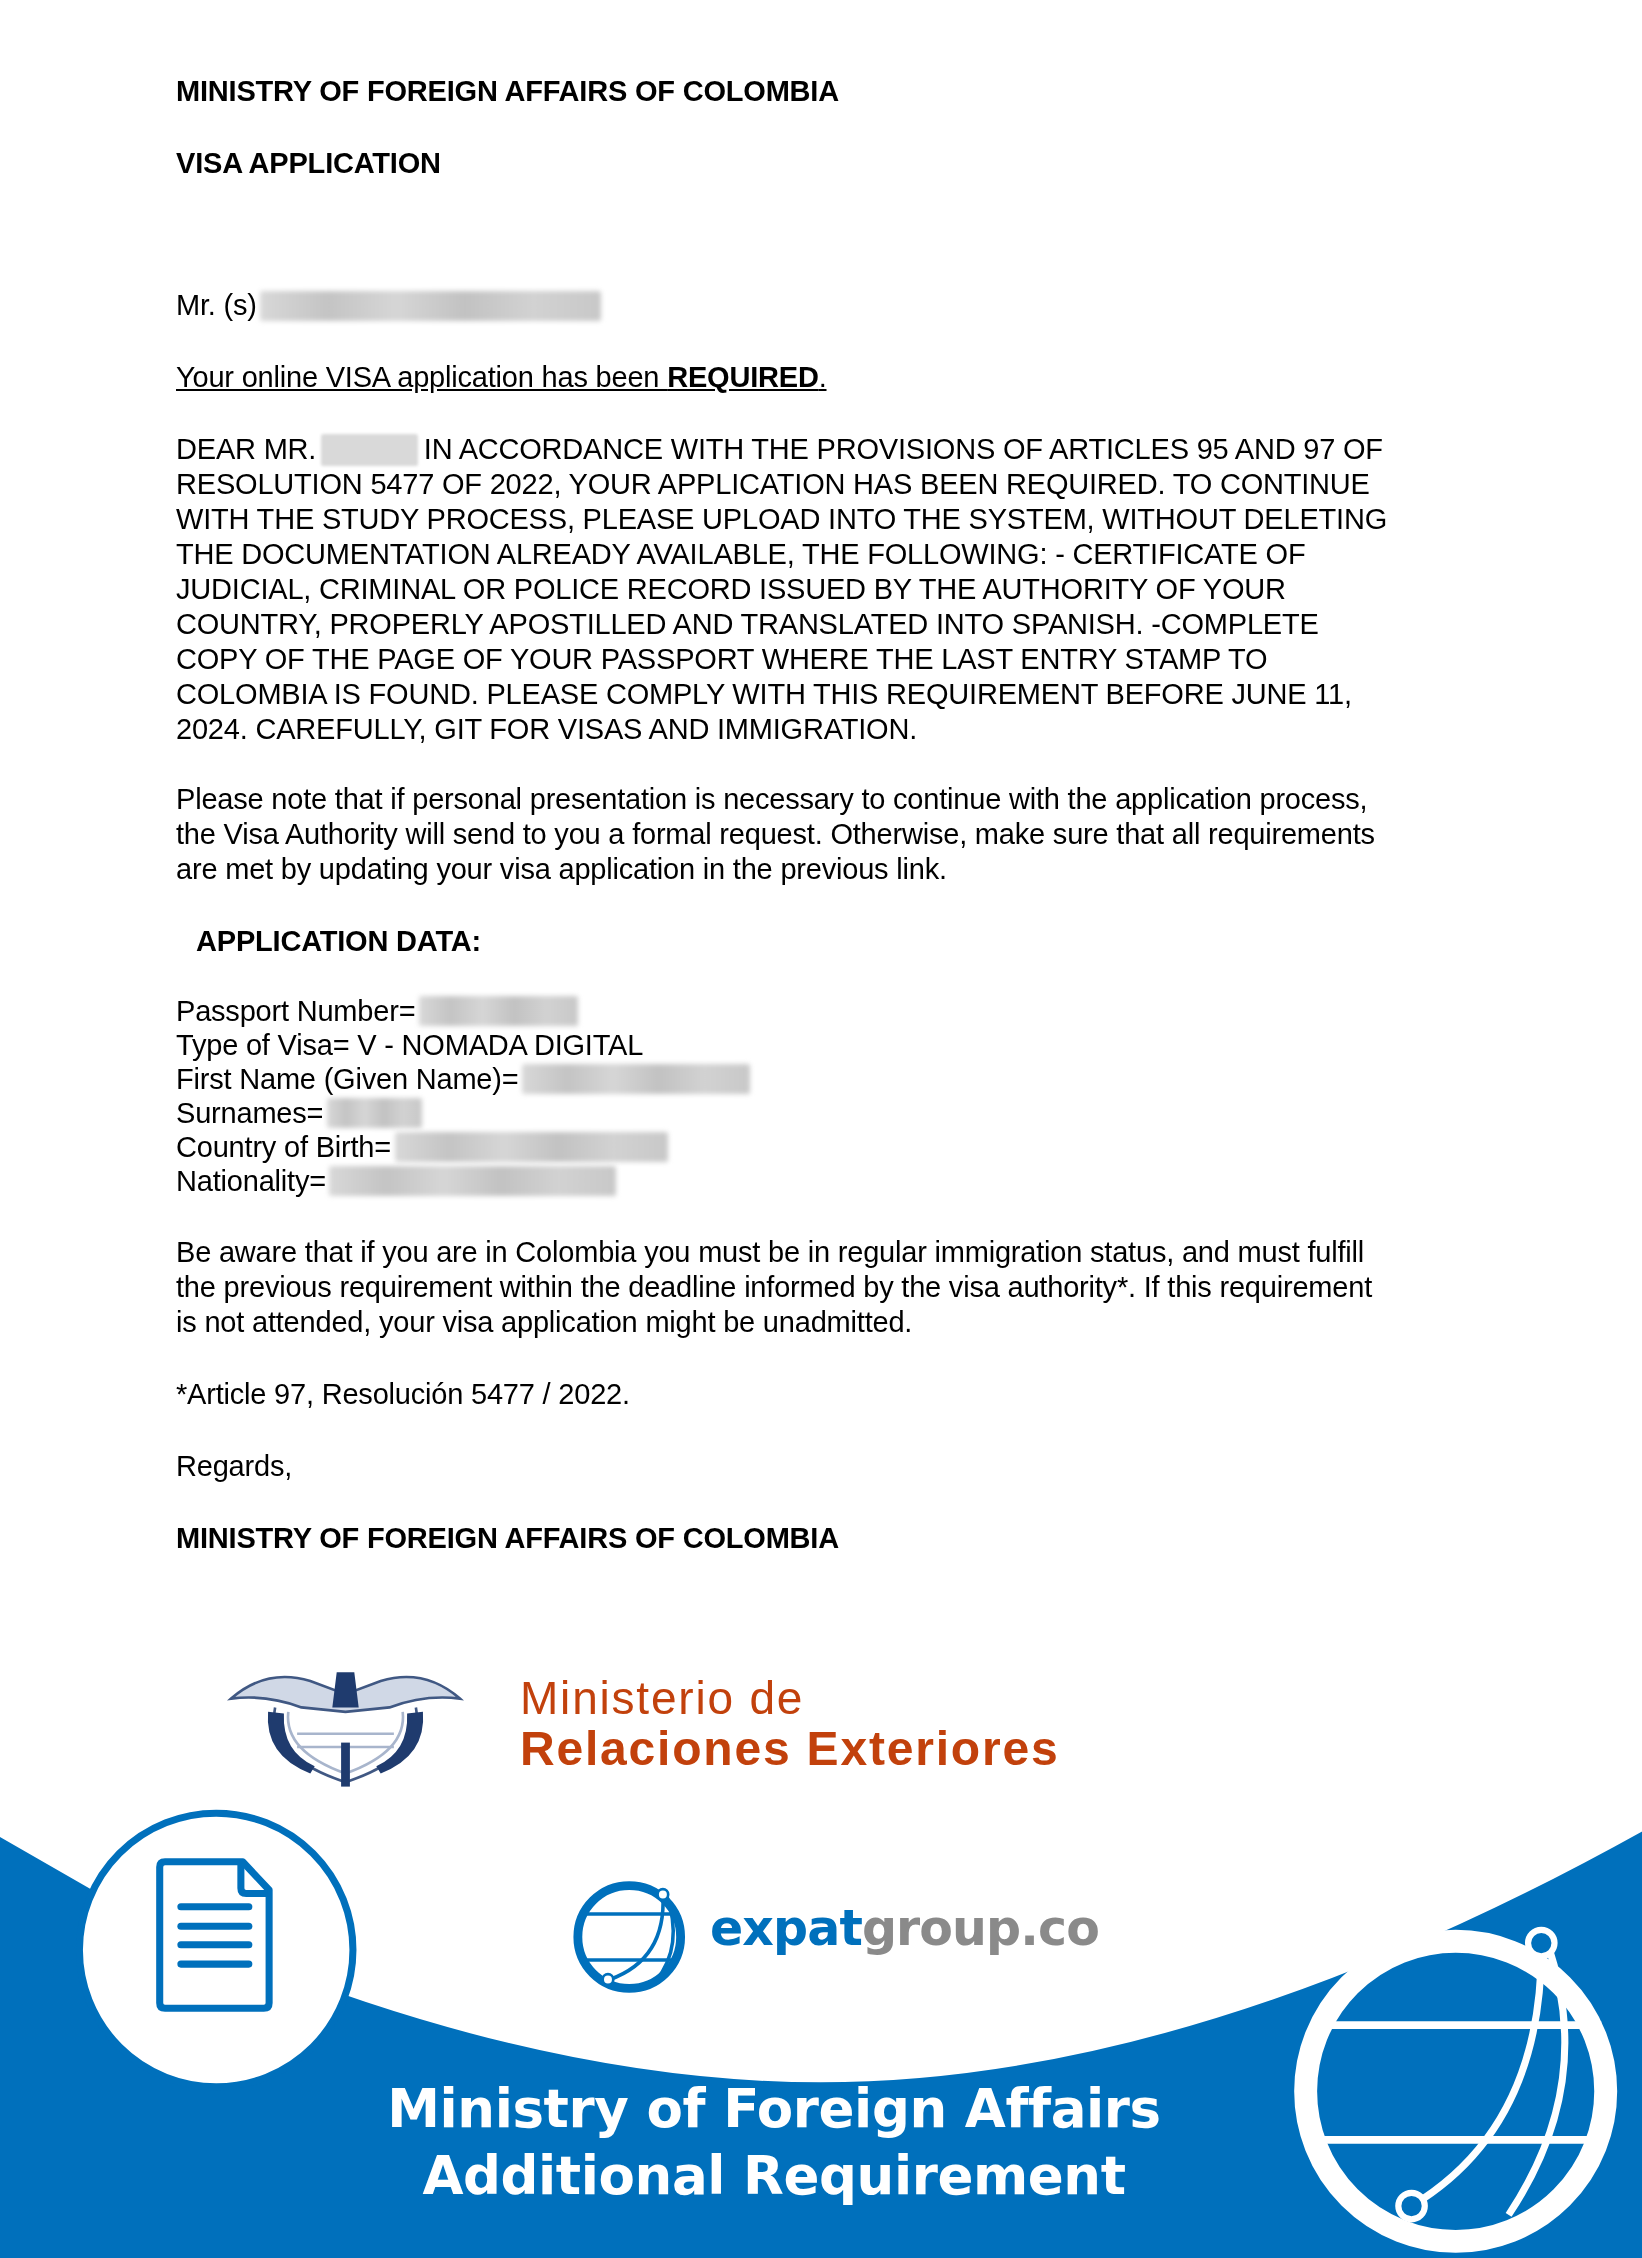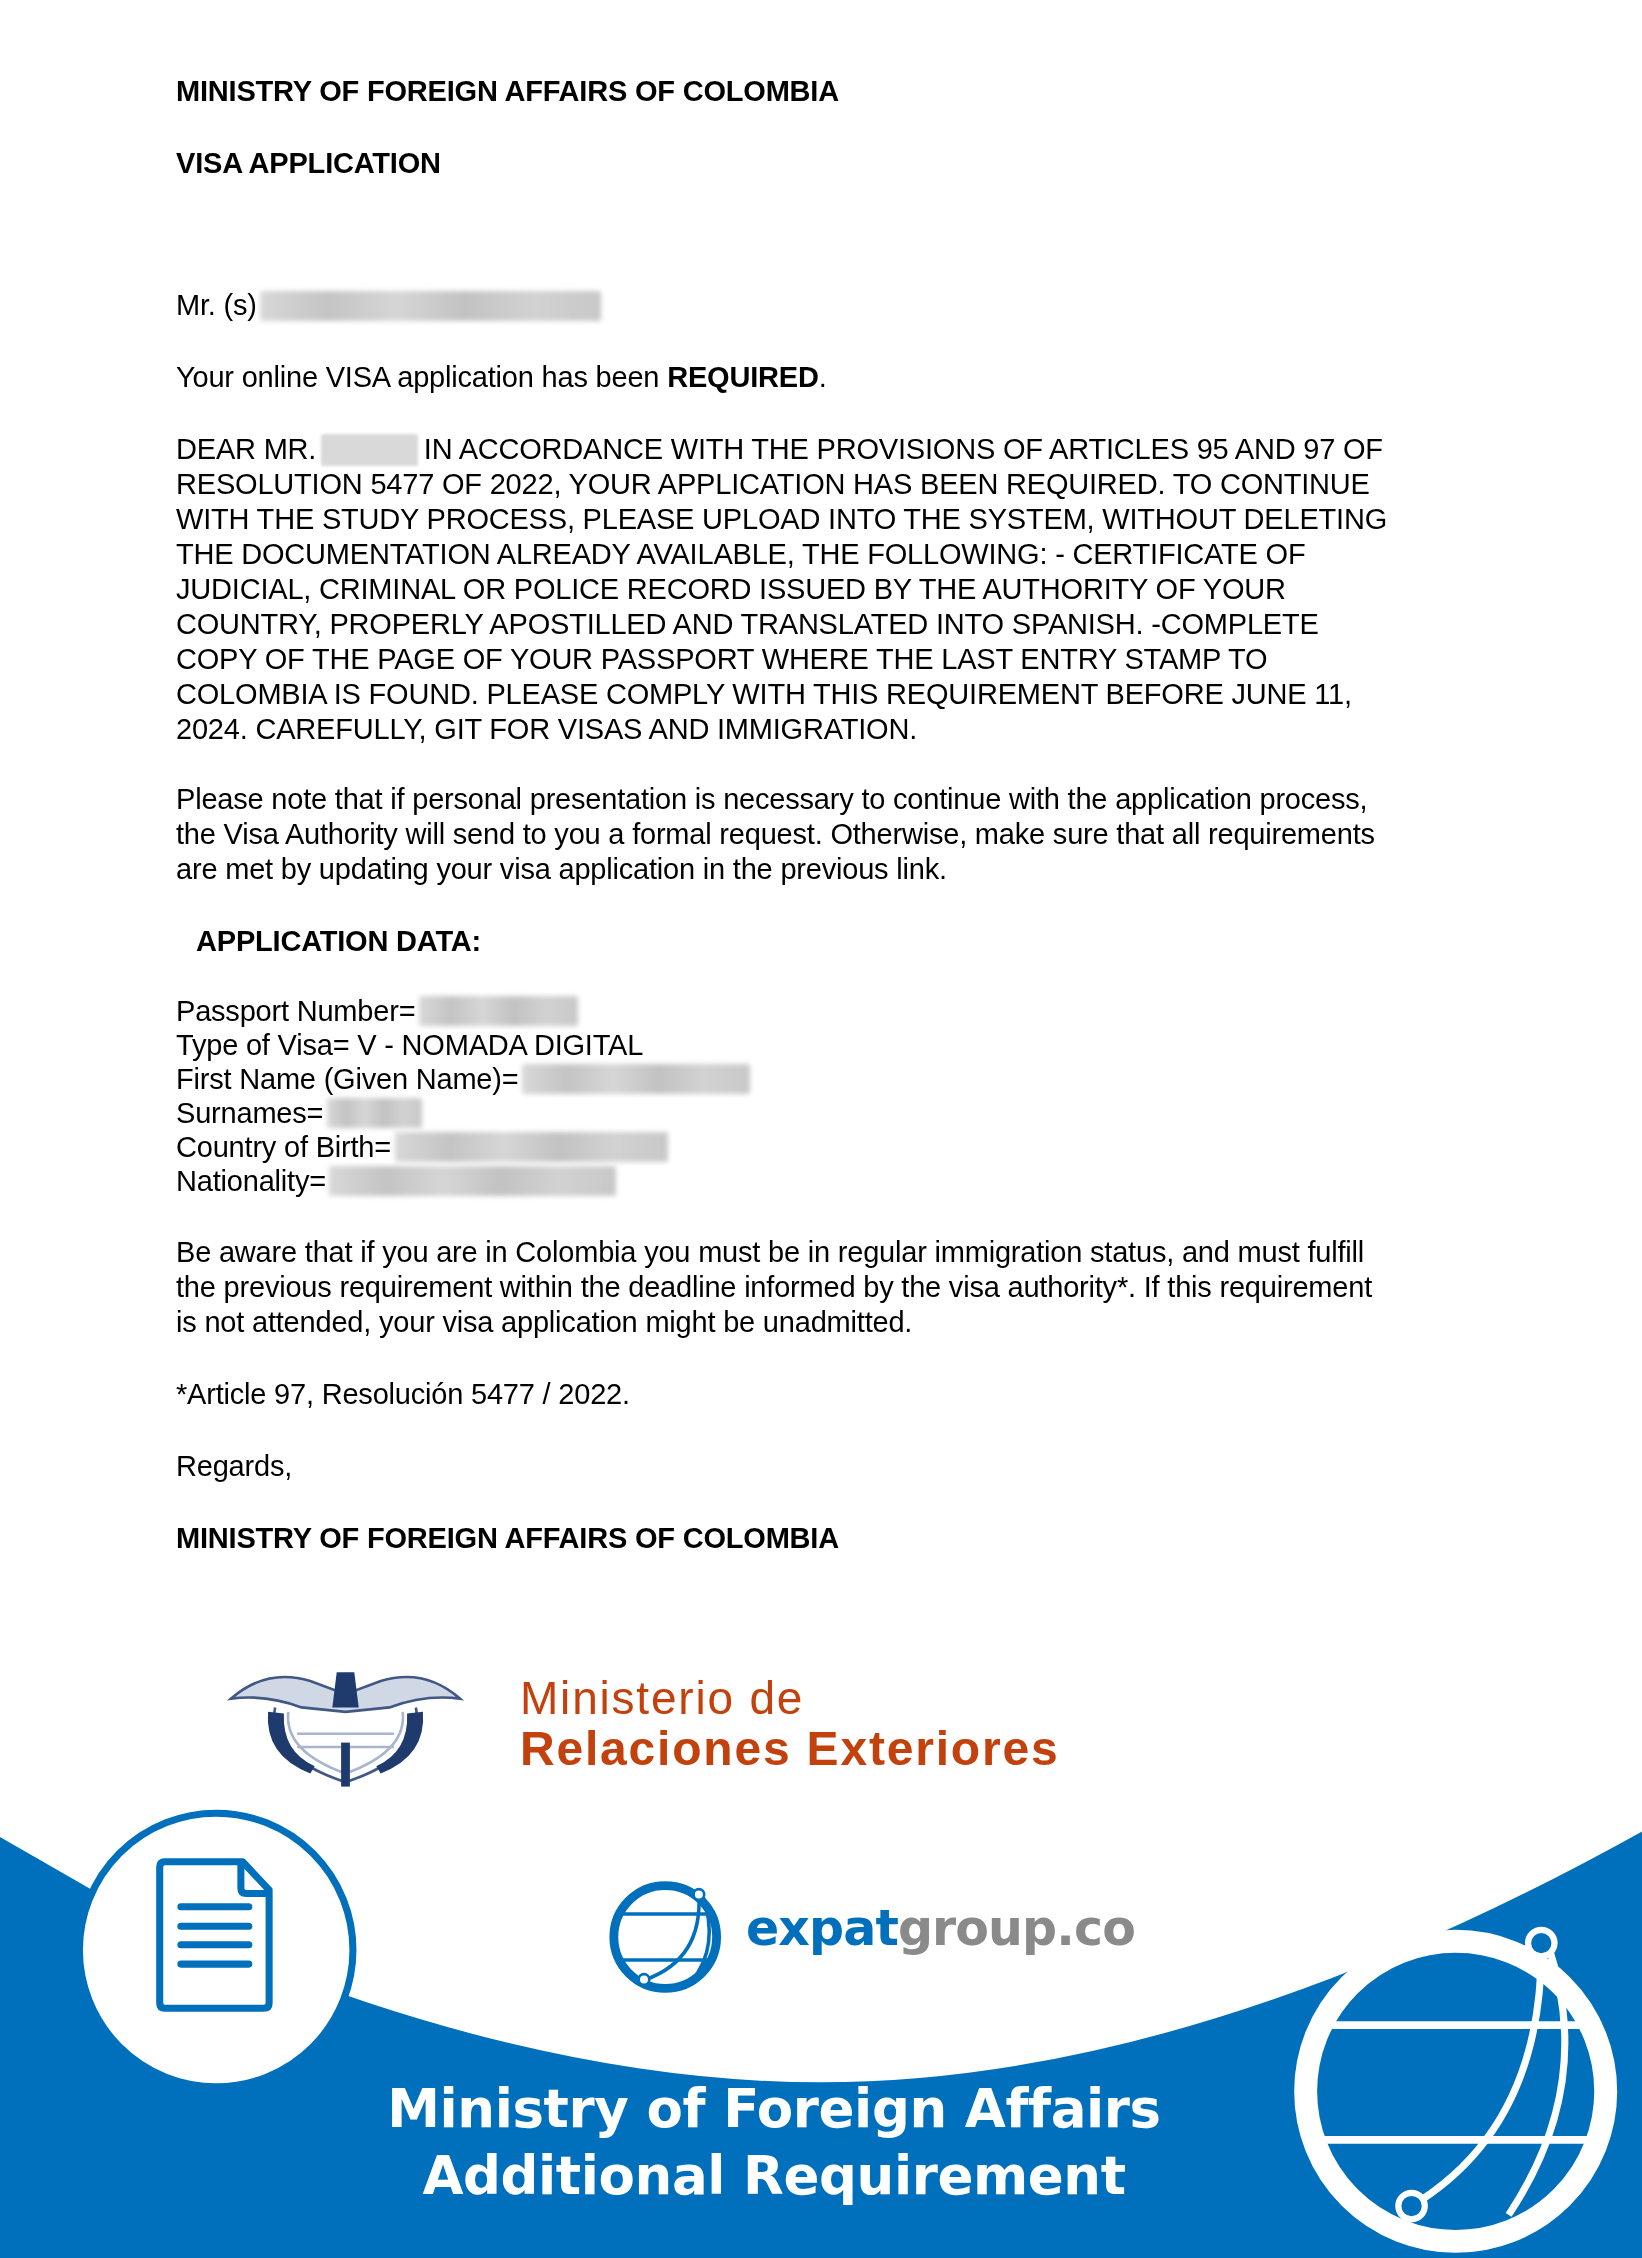--- a/index.html
+++ b/index.html
@@ -29,39 +29,39 @@
     .mre-line2 { font-size: 48px; letter-spacing: 1.8px; font-weight: bold; margin-top: 3.5px; }
 
     
     .banner { position: absolute; left: 0; top: 1791px; width: 1643px; height: 468px; }
     .banner svg.bg { position: absolute; left: 0; top: 0; }
     .banner-title {
       position: absolute; left: 0; width: 1506px; top: 2075px; text-align: center;
       color: #ffffff; font-weight: bold; font-size: 53px; line-height: 67px;
       font-family: "DejaVu Sans", sans-serif; letter-spacing: -0.4px; padding-left: 42px;
     }
-    .expat-logo { position: absolute; left: 605px; top: 1875px; width: 459px; height: 124px; }
+    .expat-logo { position: absolute; left: 569px; top: 1875px; width: 459px; height: 124px; }
     .expat-text { position: absolute; left: 141px; top: 25px; font-family: "DejaVu Sans", sans-serif;
       font-weight: bold; font-size: 49px; letter-spacing: -0.9px; }
     .expat-text .blue { color: #0070bc; }
     .expat-text .grey { color: #8a8a8a; }
   </style>
 </head>
 <body>
 
 <div class="letter">
   <div class="p bold">MINISTRY OF FOREIGN AFFAIRS OF COLOMBIA</div>
   <div class="p bold" style="margin-top:37px;">VISA APPLICATION</div>
 
   <div class="p" style="margin-top:107px; display:flex; align-items:center;">
     <span>Mr. (s)</span>
     <span class="redact" style="width:341px;"></span>
   </div>
 
-  <div class="p" style="margin-top:37px;">
+  <div class="p" style="margin-top:37px;text-decoration:underline;">
     <span>Your online VISA application has been </span><span class="bold">REQUIRED</span><span>.</span>
   </div>
 
   <div class="p" style="margin-top:37px;">
     <span class="line" style="display:flex; align-items:center;">
       <span>DEAR MR.</span>
       <span class="redact inline-word" style="width:97px;"></span>
       <span>IN ACCORDANCE WITH THE PROVISIONS OF ARTICLES 95 AND 97 OF</span>
     </span>
     <span class="line">RESOLUTION 5477 OF 2022, YOUR APPLICATION HAS BEEN REQUIRED. TO CONTINUE</span>

